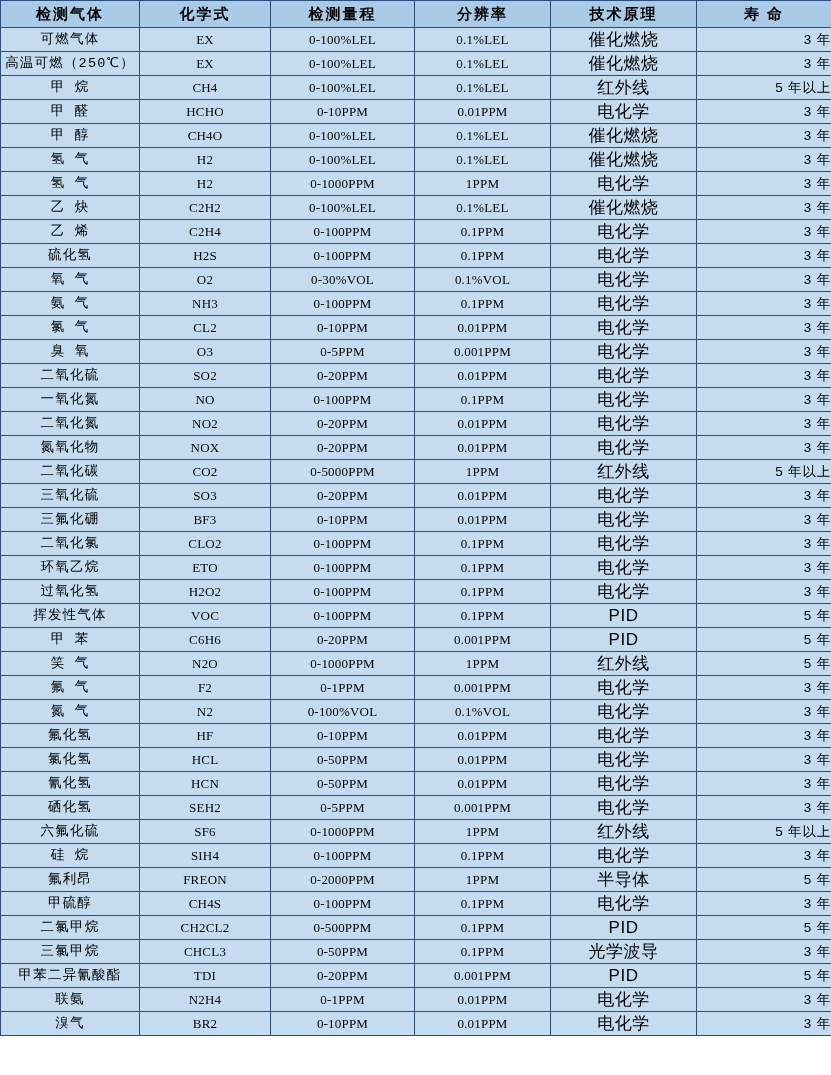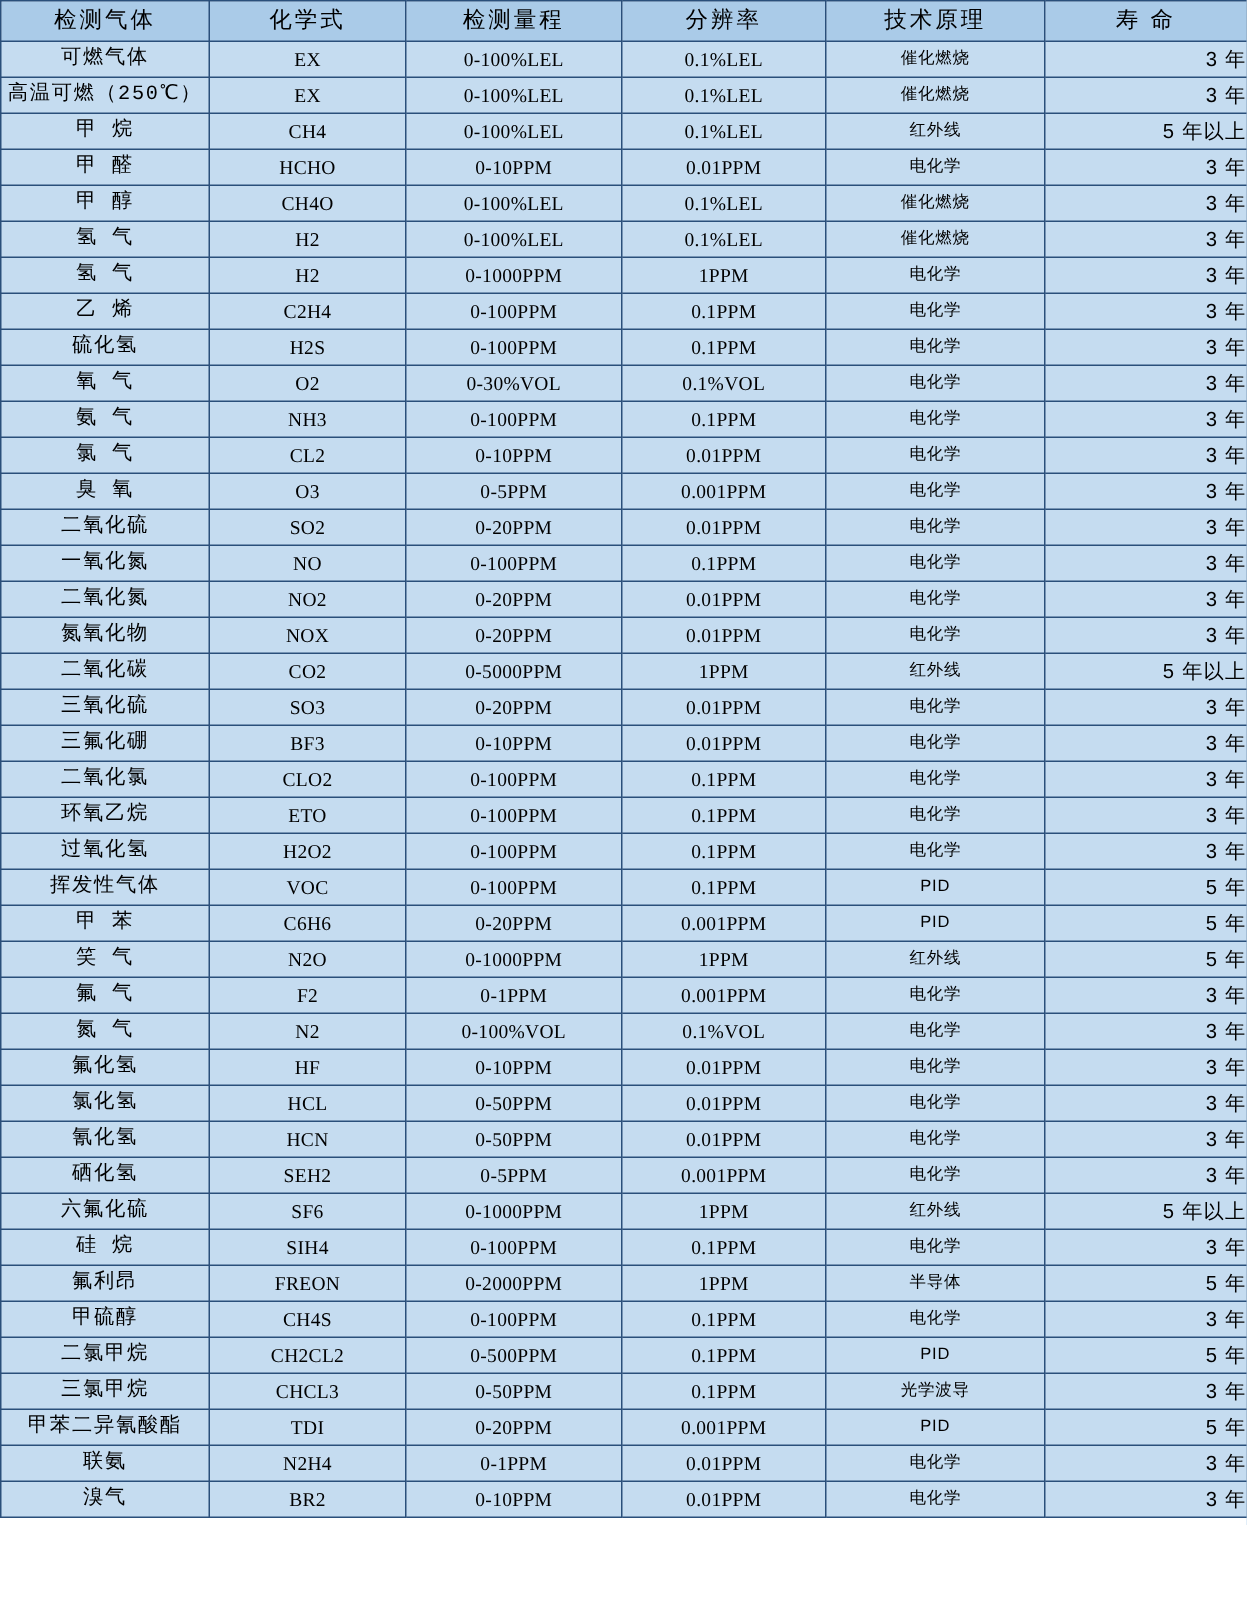--- a/index.html
+++ b/index.html
@@ -37,21 +37,21 @@
     padding: 0;
     height: 23px;
     line-height: 21px;
     color: #000000;
     overflow: hidden;
     white-space: nowrap;
   }
   table.gas-table thead th {
     background: #aacbe8;
     font-size: 15px;
-    font-weight: normal;
+    font-weight: bold;
     height: 26px;
     line-height: 24px;
     letter-spacing: 2px;
   }
   table.gas-table tbody td {
     background: #c5dcf0;
     font-size: 13px;
   }
   table.gas-table tbody td.col-name {
     font-size: 13.5px;
@@ -59,21 +59,21 @@
     font-family: Liberation Mono, monospace;
   }
   table.gas-table tbody td.col-formula,
   table.gas-table tbody td.col-range,
   table.gas-table tbody td.col-res {
     font-family: "Liberation Serif", serif;
     font-size: 13px;
     letter-spacing: 0.2px;
   }
   table.gas-table tbody td.col-tech {
-    font-size: 11px;
+    font-size: 17px;
     letter-spacing: 0.5px;
     margin-left: 40px;
   }
   table.gas-table tbody td.col-life {
     font-size: 13.5px;
     letter-spacing: 0.8px;
     text-align: right;
   }
 </style>
 </head>
@@ -150,20 +150,28 @@
         </tr>
         <tr>
           <td class="col-name">氢 气</td>
           <td class="col-formula">H2</td>
           <td class="col-range">0-1000PPM</td>
           <td class="col-res">1PPM</td>
           <td class="col-tech">电化学</td>
           <td class="col-life">3 年</td>
         </tr>
         <tr>
+          <td class="col-name">乙 炔</td>
+          <td class="col-formula">C2H2</td>
+          <td class="col-range">0-100%LEL</td>
+          <td class="col-res">0.1%LEL</td>
+          <td class="col-tech">催化燃烧</td>
+          <td class="col-life">3 年</td>
+        </tr>
+        <tr>
           <td class="col-name">乙 烯</td>
           <td class="col-formula">C2H4</td>
           <td class="col-range">0-100PPM</td>
           <td class="col-res">0.1PPM</td>
           <td class="col-tech">电化学</td>
           <td class="col-life">3 年</td>
         </tr>
         <tr>
           <td class="col-name">硫化氢</td>
           <td class="col-formula">H2S</td>

